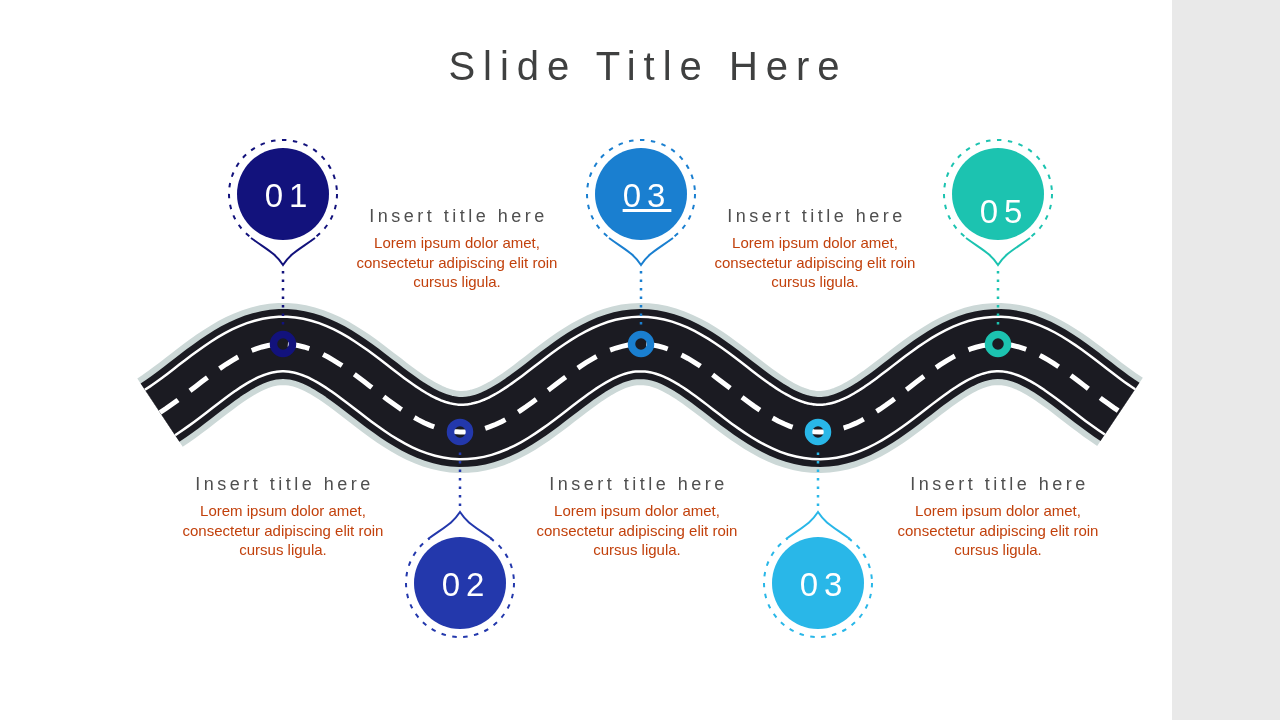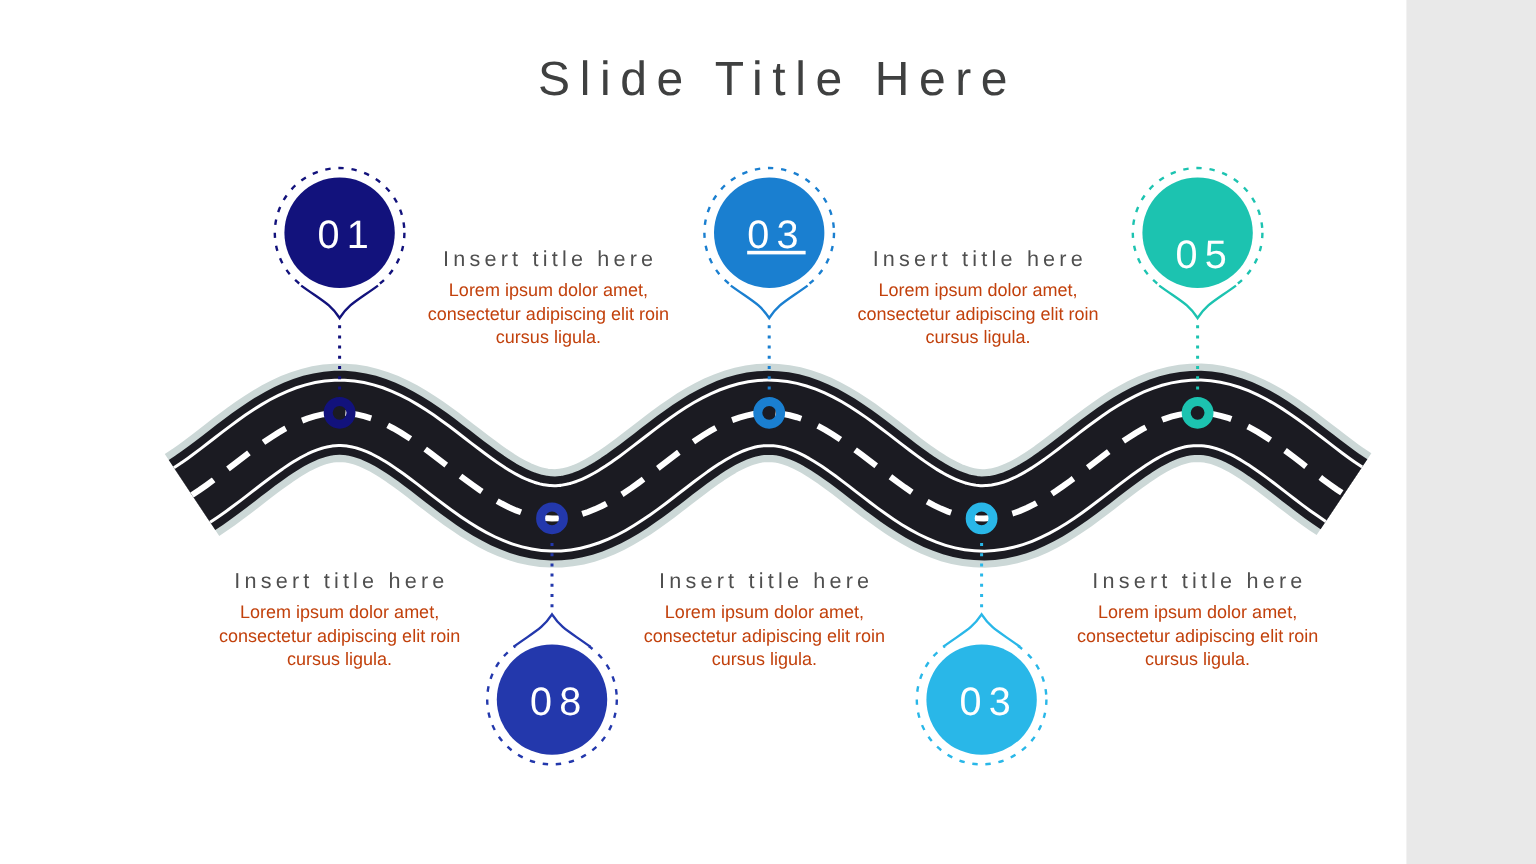--- a/index.html
+++ b/index.html
@@ -95,21 +95,21 @@
       <g>
         <circle cx="998" cy="194" r="54" fill="none" stroke="#1cc3b0" stroke-width="2" stroke-dasharray="4.5 6.5"></circle>
         <path d="M 966,238 C 984,251 990,253 998,265 C 1006,253 1012,251 1030,238" fill="#ffffff" stroke="#1cc3b0" stroke-width="2"></path>
         <circle cx="998" cy="194" r="46" fill="#1cc3b0"></circle>
         <line x1="998" y1="271" x2="998" y2="328" stroke="#1cc3b0" stroke-width="2.5" stroke-dasharray="2.5 6"></line>
         <circle cx="998" cy="344" r="9.5" fill="none" stroke="#1cc3b0" stroke-width="7.5"></circle>
       </g>
     </svg>
 
   <div class="step-num" style="left:233px;top:177px;">01</div>
-  <div class="step-num" style="left:410px;top:566px;">08</div>
+  <div class="step-num" style="left:410px;top:566px;">02</div>
   <div class="step-num" style="left:591px;top:177px;text-decoration:underline;">03</div>
   <div class="step-num" style="left:768px;top:566px;">03</div>
   <div class="step-num" style="left:948px;top:177px;margin-top:16px;">05</div>
 
   <div class="textblock" style="left:347px;top:206px;">
     <h3>Insert title here</h3>
     <p>Lorem ipsum dolor amet, consectetur adipiscing elit roin cursus ligula.</p>
   </div>
   <div class="textblock" style="left:705px;top:206px;">
     <h3>Insert title here</h3>

